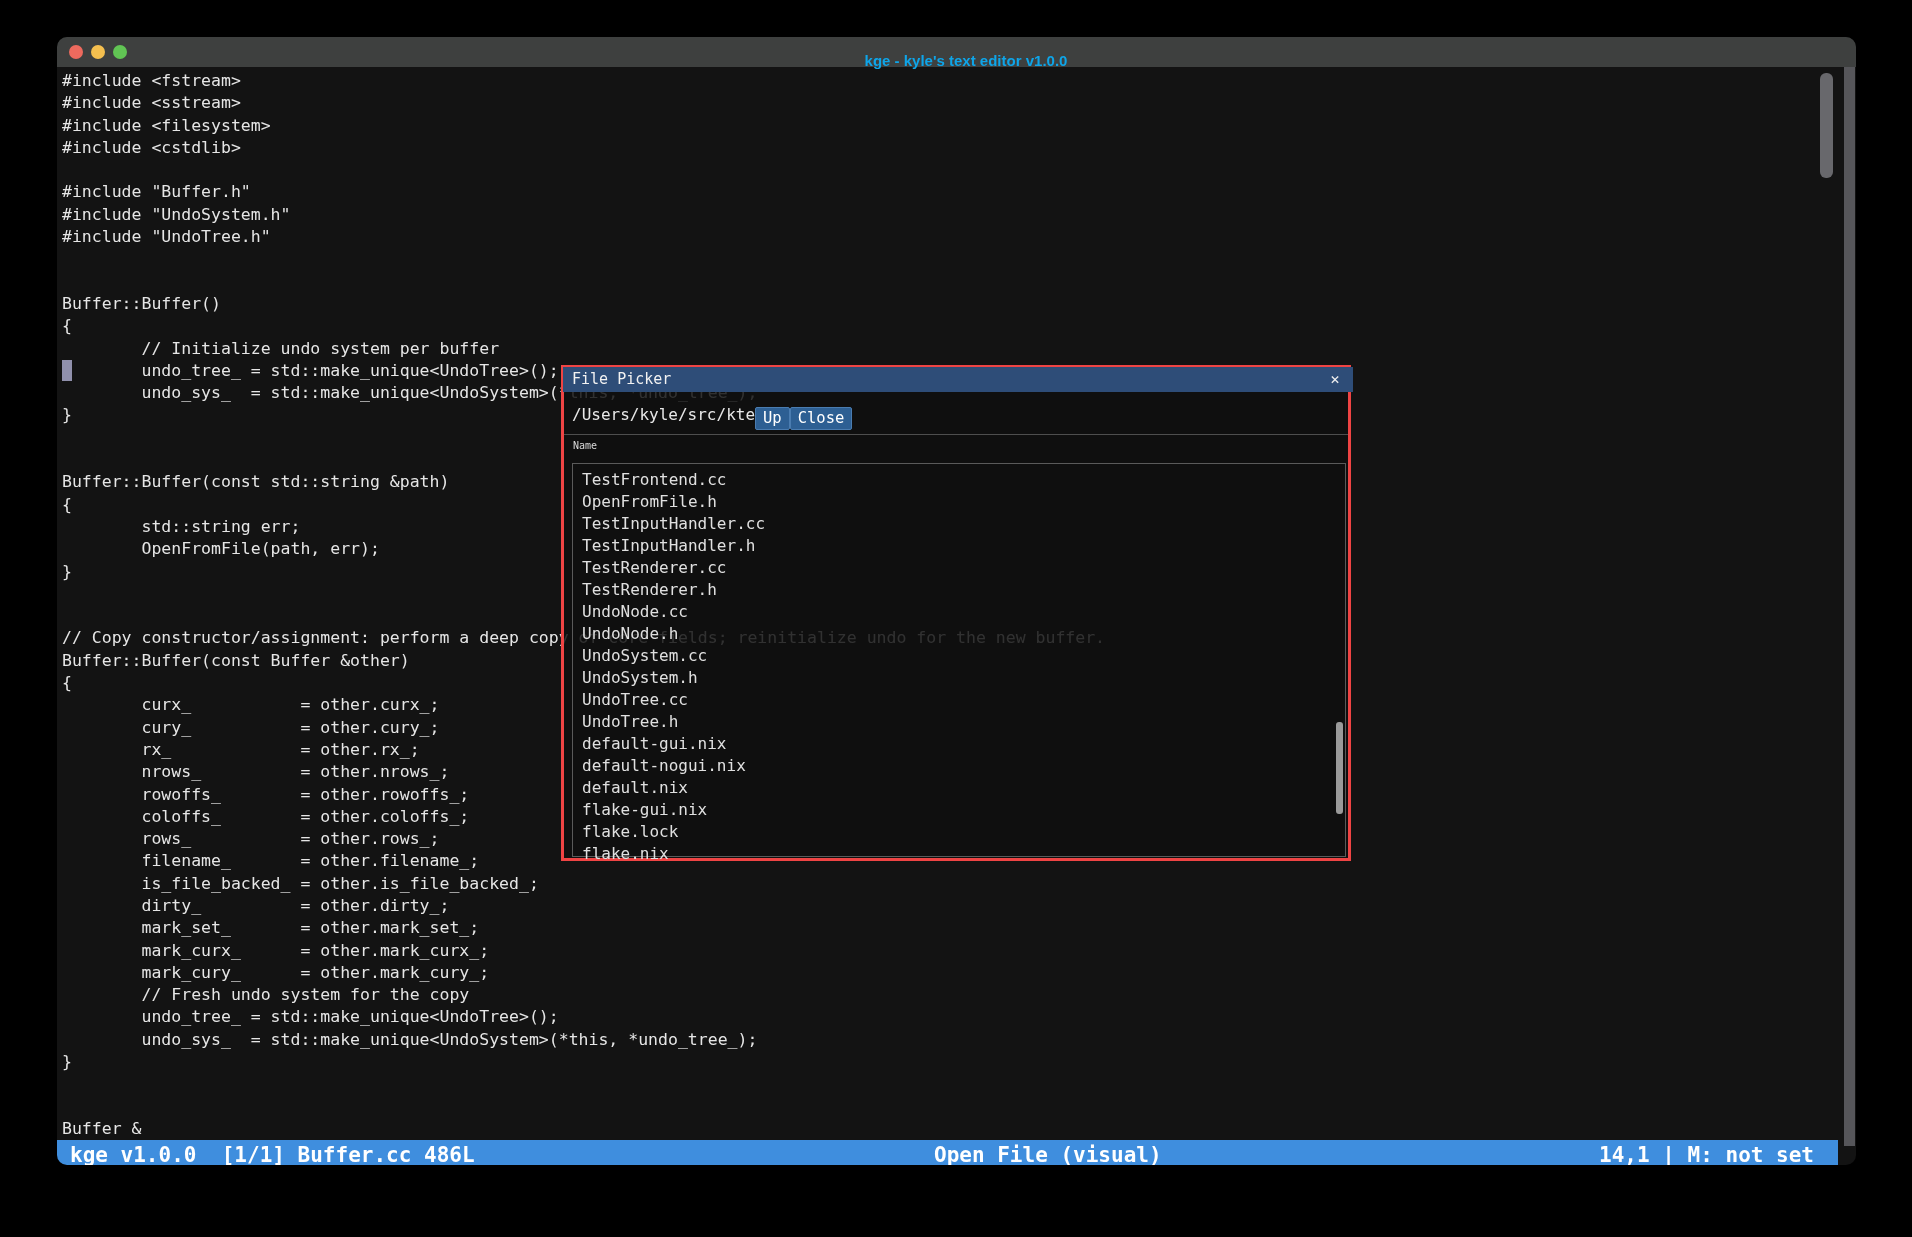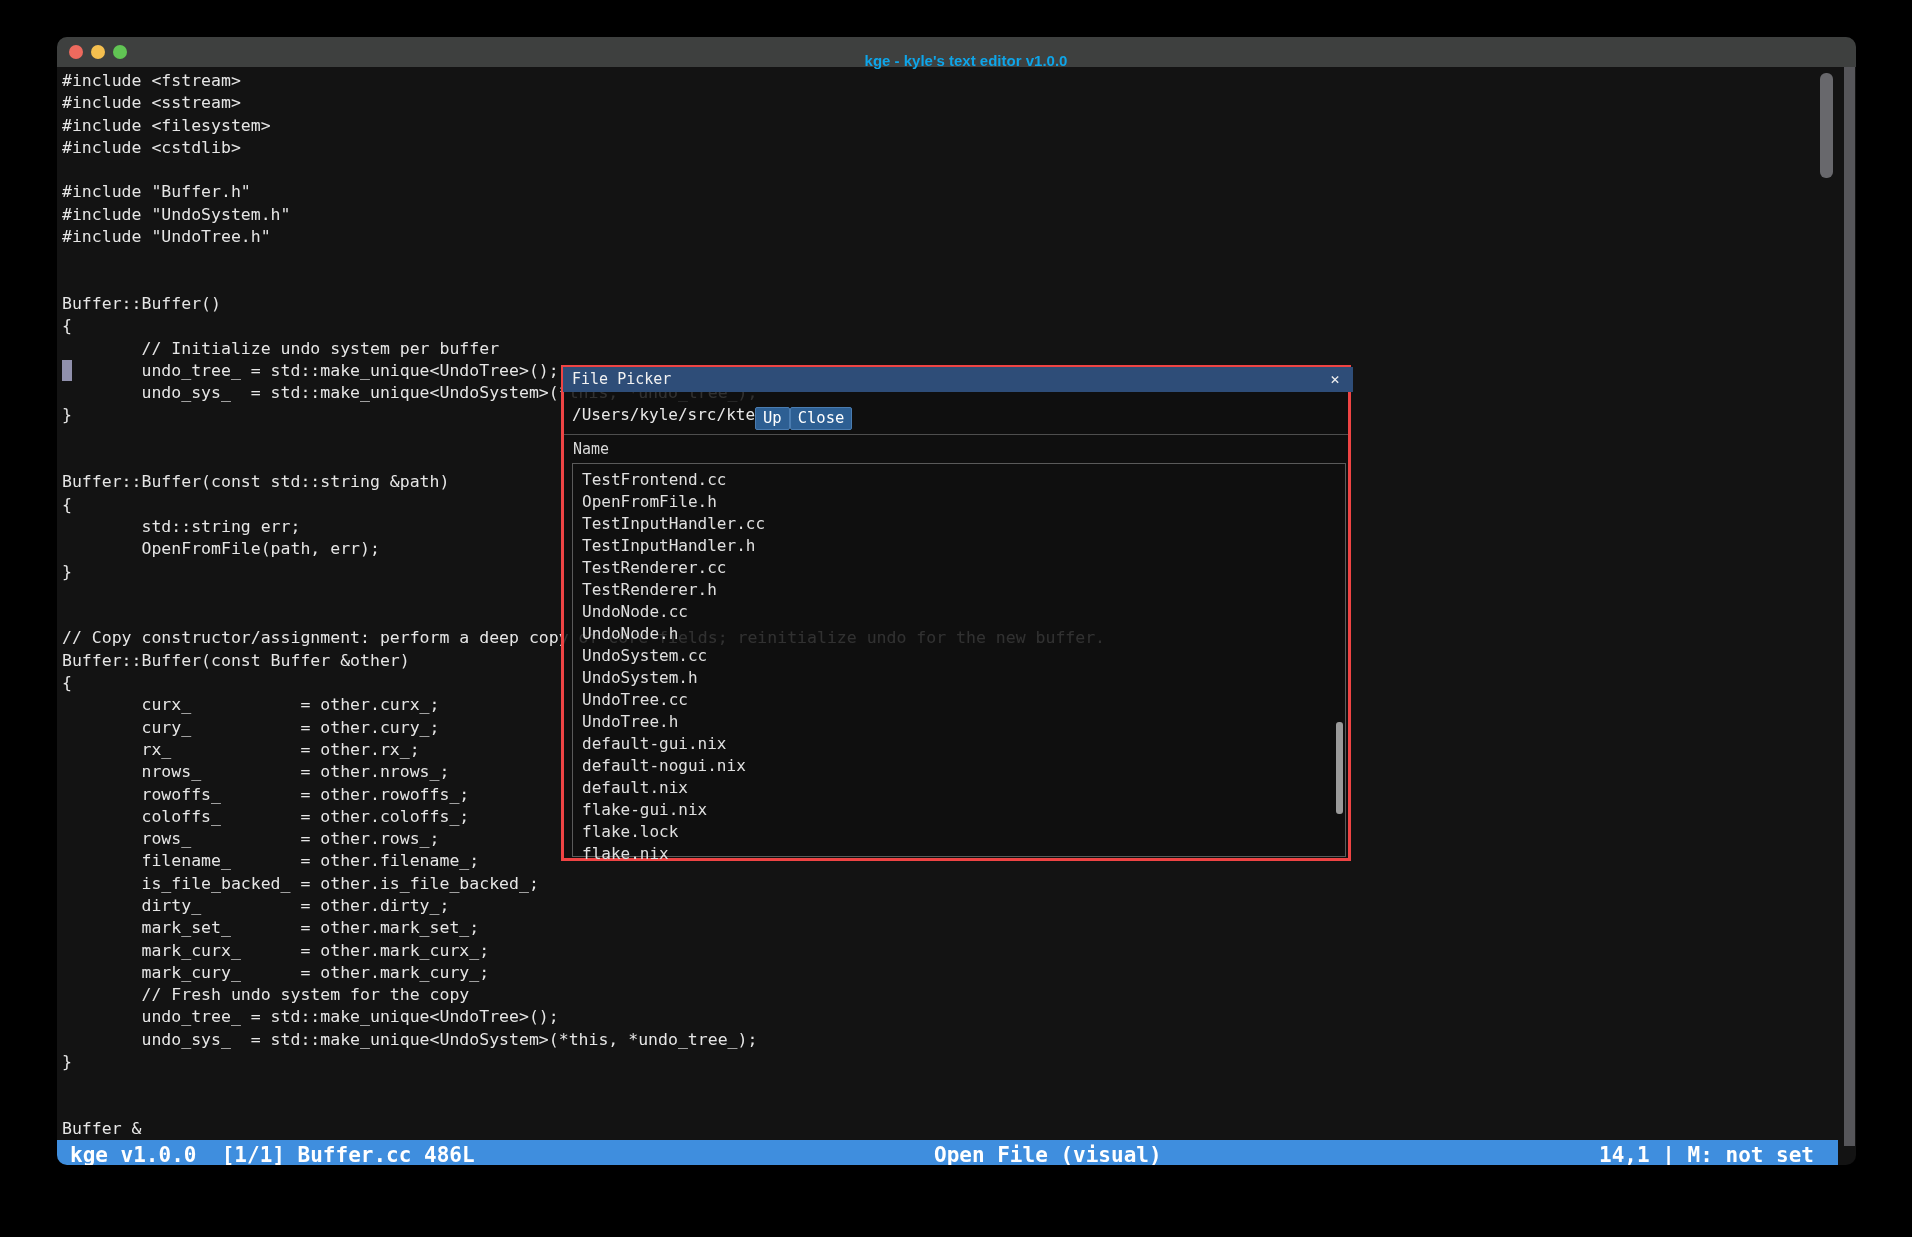--- a/index.html
+++ b/index.html
@@ -86,21 +86,21 @@
   .dlg-btn {
     background:#2d5f93; border:1px solid #4a7cb0; color:#fff;
     font-family:"DejaVu Sans Mono", monospace; font-size:15.5px;
     padding:1px 7px 2px 7px; border-radius:2px;margin-top:8px;
   }
   .dlg-divider {
     position:absolute; left:0; top:66px; width:100%; height:0;
     border-top:1px solid #4e4e4e;
   }
   .name-header {
-    position:absolute; left:9px; top:72px; font-size:15px; color:#d8d8d8;
+    position:absolute; left:9px; top:72px; font-size:10px; color:#d8d8d8;
   }
   .file-list {
     position:absolute; left:8px; top:95px; width:774px; height:394px;
     border:1px solid #5a5a5a;
   }
   .file-row {
     white-space:pre; font-size:16px; line-height:22px; height:22px;
     color:#e0e0e0; padding-left:9px;
   }
   .file-list-inner { padding-top:5px; }

